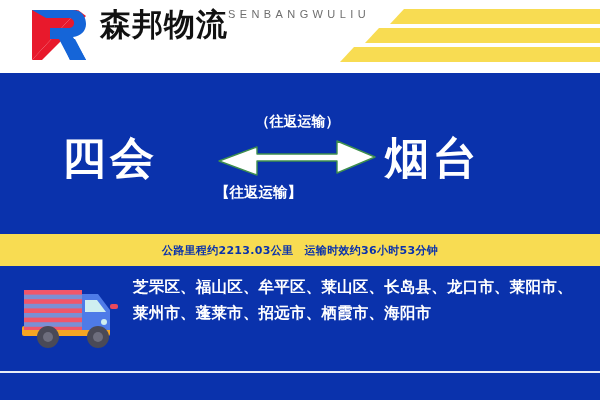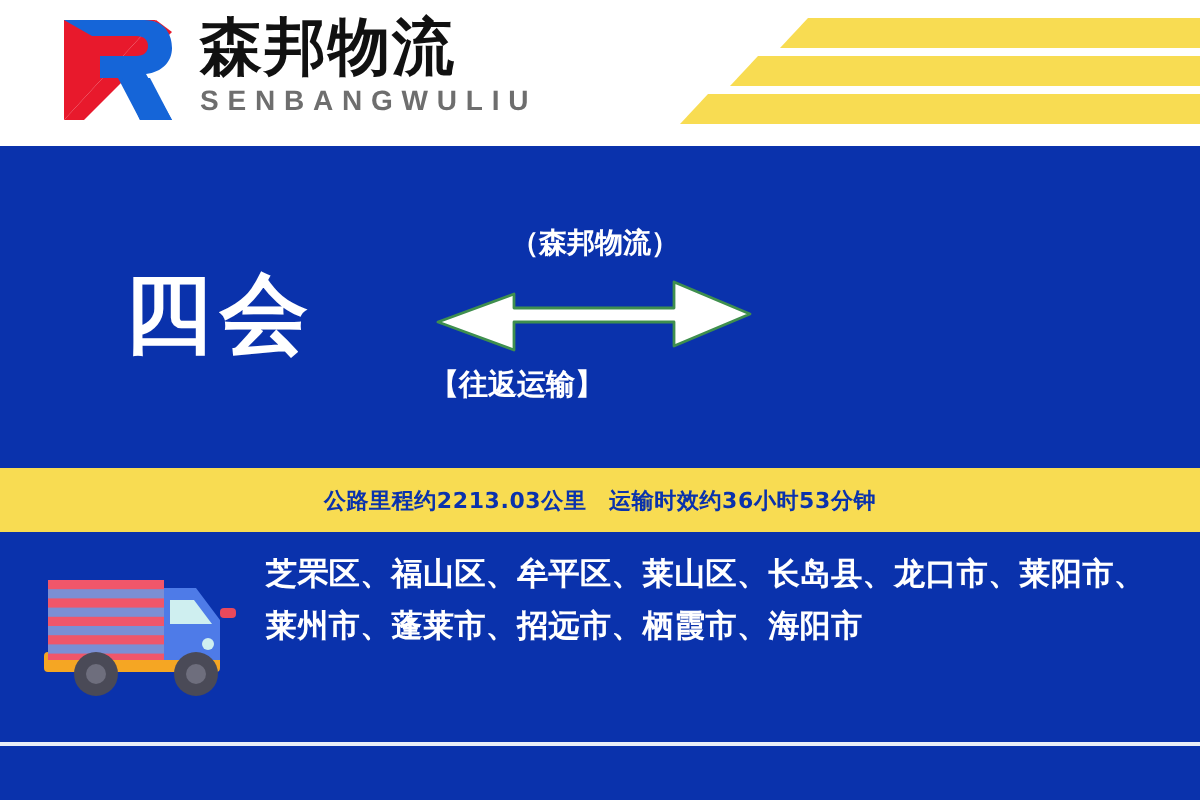--- a/index.html
+++ b/index.html
@@ -34,36 +34,36 @@
   }
   .logo-mark {
     width: 62px; height: 58px;
     position: relative;
     flex: none;
   }
   .logo-mark svg { display: block; }
   .logo-text {
     margin-left: 10px;
     display: flex;
-    flex-direction: column;
+    flex-direction: row;
     justify-content: flex-start;
   }
   .brand-cn {
     font-family: "DejaVu Sans", "Liberation Sans", sans-serif;
     font-size: 31px;
     font-weight: bold;
     color: #111111;
     letter-spacing: 1px;
     line-height: 36px;
     white-space: nowrap;
   }
   .brand-en {
     font-family: "Liberation Sans", sans-serif;
-    font-size: 14px;
-    font-weight: bold;
+    font-size: 11px;
+    font-weight: normal;
     color: #6e6e6e;
     letter-spacing: 4.4px;
     line-height: 13px;
     margin-top: 2px;
     white-space: nowrap;
   }
 
   .stripes {
     position: absolute;
     right: 0; top: 0;
@@ -226,31 +226,32 @@
     </div>
   </div>
 
   <div class="body-panel">
 
     <div class="route-row">
 
       <div class="city city-origin">四会</div>
 
       <div class="arrow-block">
-        <div class="arrow-caption-top">（森邦物流）</div>
+        <div class="arrow-caption-top">（往返运输）</div>
 
         <div class="arrow-svg">
           <svg width="160" height="42" viewBox="0 0 160 42" xmlns="http://www.w3.org/2000/svg">
             <polygon points="2,22 40,8 40,15 120,15 120,2 158,18 120,34 120,22 40,22 40,36" fill="#ffffff" stroke="#3F8F4E" stroke-width="1.4" stroke-linejoin="round"></polygon>
           </svg>
         </div>
 
         <div class="arrow-caption-bottom">【往返运输】</div>
       </div>
 
+      <div class="city city-dest">烟台</div>
     </div>
 
     <div class="info-bar">
       <div class="info-text">公路里程约2213.03公里　运输时效约36小时53分钟</div>
     </div>
 
     <div class="coverage">
 
       <div class="truck">
         <svg width="104" height="76" viewBox="0 0 104 76" xmlns="http://www.w3.org/2000/svg">

